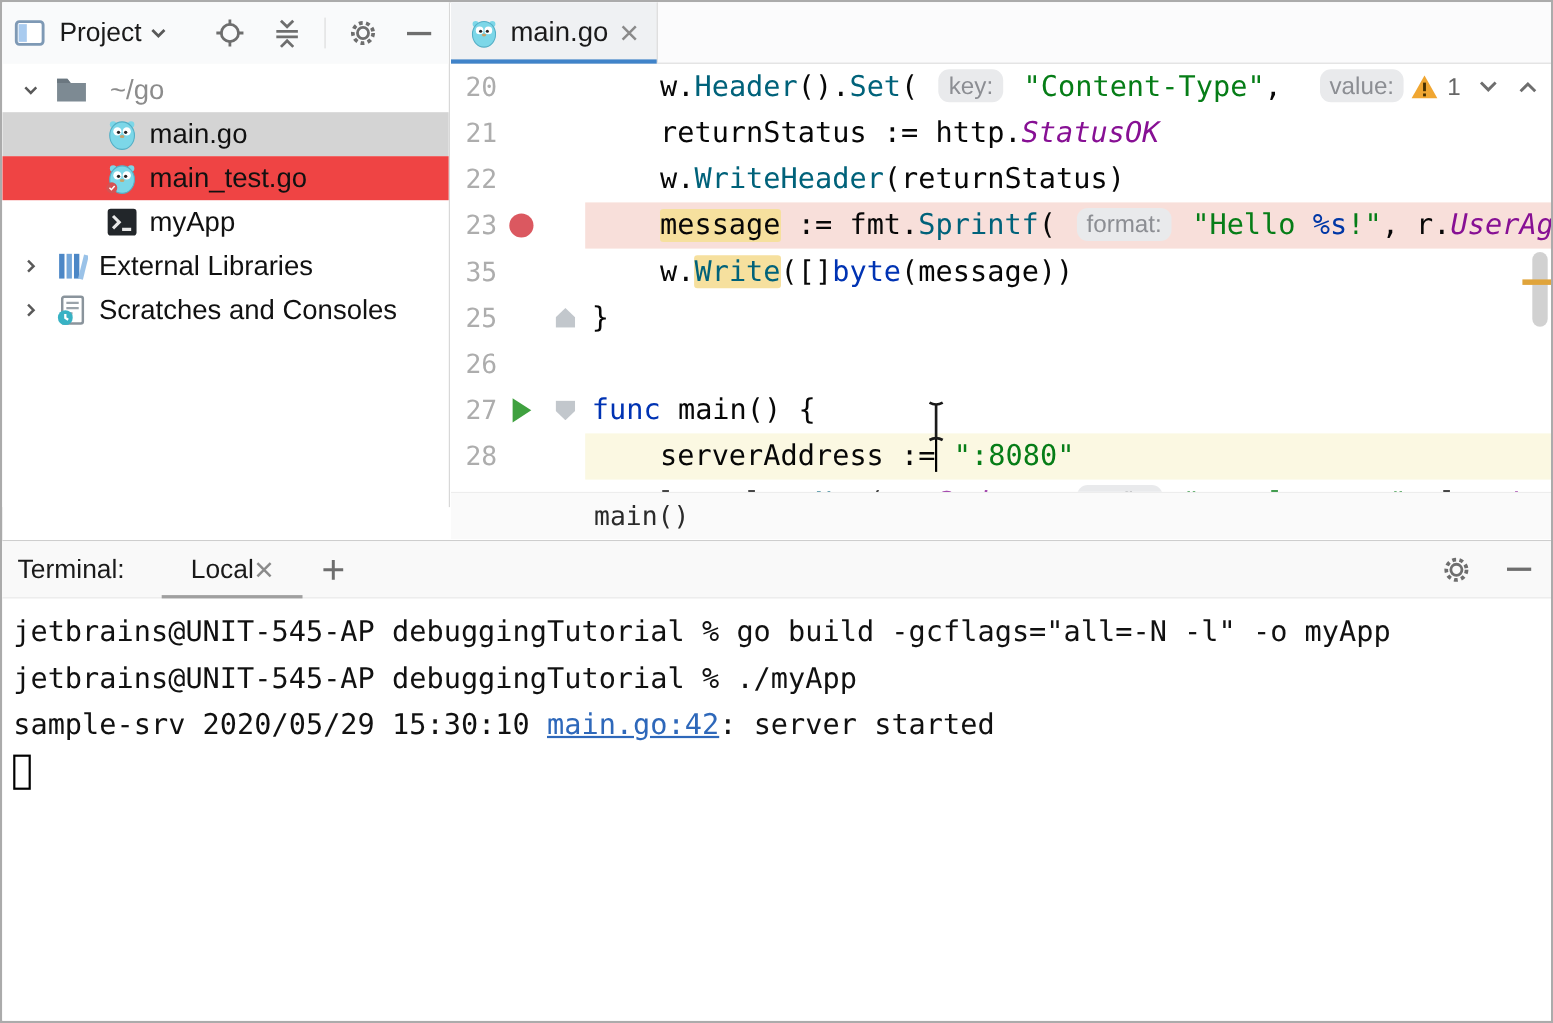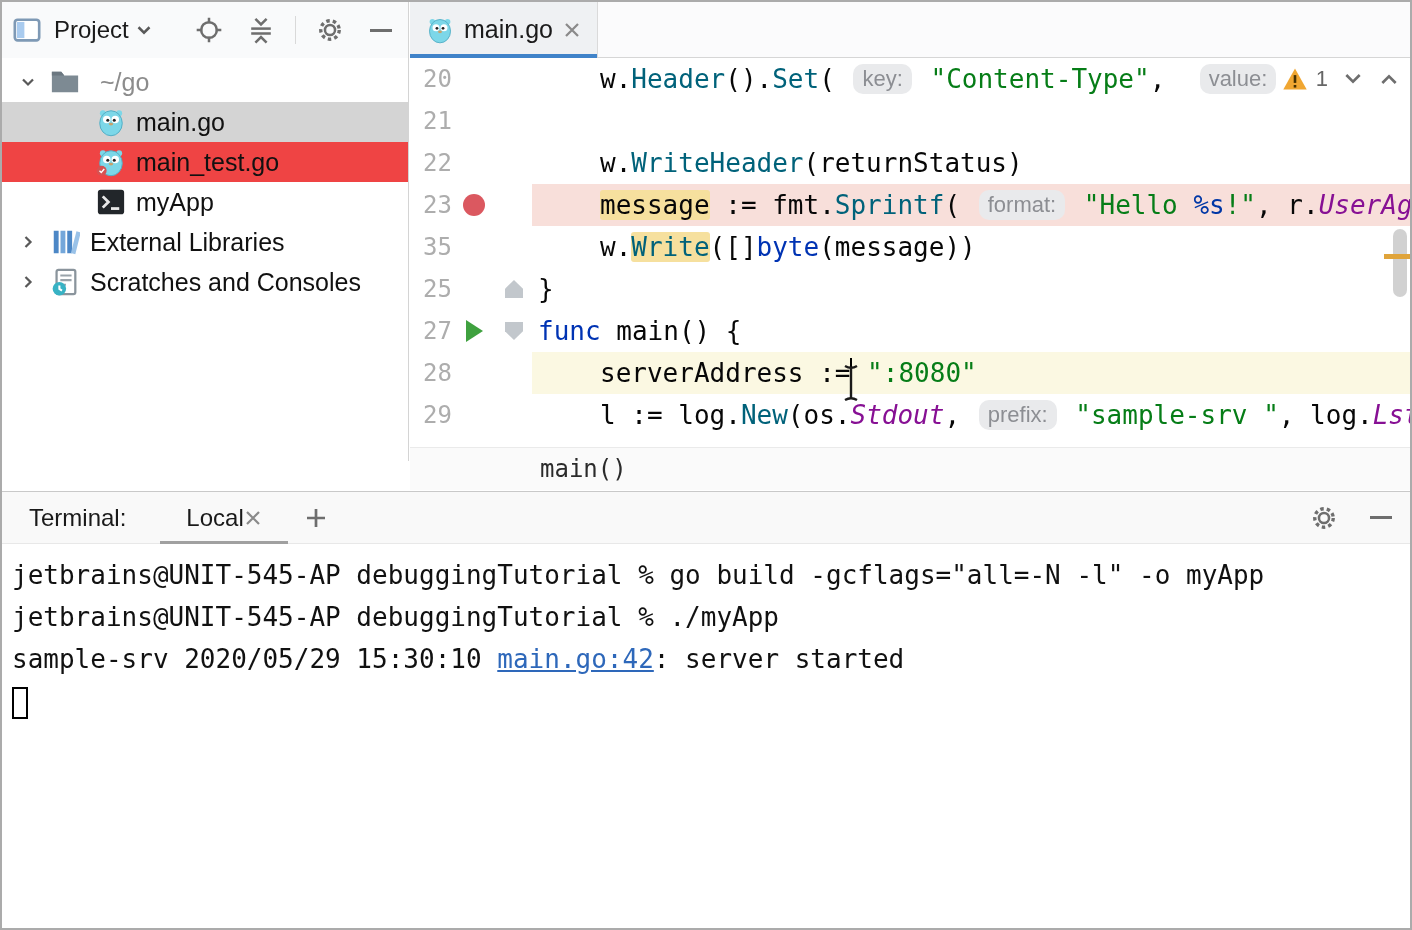--- a/index.html
+++ b/index.html
@@ -58,21 +58,21 @@
   .warn-count { font-size:22px; color:#666; margin-left:-6px; }
   .sb-thumb { position:absolute; right:3px; top:171px; width:14px; height:68px; background:rgba(0,0,0,0.18); border-radius:7px; }
   .sb-mark { position:absolute; right:0; top:196px; width:26px; height:5px; background:#E0A43B; }
   .ibeam { position:absolute; left:432px; top:306px; }
 
   .breadcrumbs { height:43px; flex:none; border-top:1px solid #EAEAEA; display:flex; align-items:center; padding-left:130px; font-family:"DejaVu Sans Mono",monospace; font-size:24px; color:#2B2B2B; background:#FAFAFA; }
 
   
   .terminal { position:absolute; left:0; top:489px; right:0; bottom:0; border-top:1px solid #C9C9C9; background:#fff; display:flex; flex-direction:column; }
   .term-header { height:52px; flex:none; position:relative; display:flex; align-items:center; background:#F9F9F9; border-bottom:1px solid #E8E8E8; }
-  .term-title { margin-left:27px; font-size:24px; color:#1A1A1A; }
+  .term-title { margin-left:14px; font-size:24px; color:#1A1A1A; }
   .term-tab { margin-left:34px; position:relative; height:100%; display:flex; align-items:center; gap:0; padding:0 26px; }
   .term-tab::after { content:""; position:absolute; left:0; right:0; bottom:-1px; height:3px; background:#A0A0A0; }
   .term-tab-label { font-size:24px; color:#1A1A1A; }
   .term-plus { margin-left:16px; }
   .term-actions { position:absolute; right:18px; top:0; height:100%; display:flex; align-items:center; gap:32px; }
   .term-body { flex:1; padding:10px 0 0 10px; font-family:"DejaVu Sans Mono",monospace; font-size:26px; line-height:42px; color:#111; white-space:pre; overflow:hidden; }
   .term-line { min-height:42px; }
   .term-link { color:#2E68BA; text-decoration:underline; }
   .term-cursor { display:inline-block; width:16px; height:32px; border:2px solid #000; vertical-align:middle; }
 </style>
@@ -238,25 +238,26 @@
           <svg width="18" height="18" viewBox="0 0 12 12">
               <path d="M2 2 L10 10 M10 2 L2 10" stroke="#8A8A8A" stroke-width="1.5"></path>
             </svg>
         </span>
       </div>
     </div>
 
     <div class="editor-body">
       <div>
           <div class="code-row"><div class="gutter"><span class="num">20</span><span class="gicon"></span><span class="gfold"></span></div><div class="code indent-1"><span class="tk-p">w.</span><span class="tk-f">Header</span><span class="tk-p">().</span><span class="tk-f">Set</span><span class="tk-p">( </span><span class="hint">key:</span><span class="tk-p"> </span><span class="tk-s">"Content-Type"</span><span class="tk-p">,  </span><span class="hint">value:</span></div></div>
-          <div class="code-row"><div class="gutter"><span class="num">21</span><span class="gicon"></span><span class="gfold"></span></div></div>
+          <div class="code-row"><div class="gutter"><span class="num">21</span><span class="gicon"></span><span class="gfold"></span></div><div class="code indent-1"><span class="tk-p">returnStatus := http.</span><span class="tk-c">StatusOK</span></div></div>
           <div class="code-row"><div class="gutter"><span class="num">22</span><span class="gicon"></span><span class="gfold"></span></div><div class="code indent-1"><span class="tk-p">w.</span><span class="tk-f">WriteHeader</span><span class="tk-p">(returnStatus)</span></div></div>
           <div class="code-row"><div class="gutter"><span class="num">23</span><span class="gicon"><span class="bp"></span></span><span class="gfold"></span></div><div class="code indent-1 bg-breakpoint"><span class="tk-p tk-hl">message</span><span class="tk-p"> := fmt.</span><span class="tk-f">Sprintf</span><span class="tk-p">( </span><span class="hint">format:</span><span class="tk-p"> </span><span class="tk-s">"Hello </span><span class="tk-m">%s</span><span class="tk-s">!"</span><span class="tk-p">, r.</span><span class="tk-c">UserAgent()</span></div></div>
           <div class="code-row"><div class="gutter"><span class="num">35</span><span class="gicon"></span><span class="gfold"></span></div><div class="code indent-1"><span class="tk-p">w.</span><span class="tk-f tk-hl">Write</span><span class="tk-p">([]</span><span class="tk-k">byte</span><span class="tk-p">(message))</span></div></div>
           <div class="code-row"><div class="gutter"><span class="num">25</span><span class="gicon"></span><span class="gfold"><span class="fold-end"></span></span></div><div class="code indent-0"><span class="tk-p">}</span></div></div>
+          <div class="code-row"><div class="gutter"><span class="num">26</span><span class="gicon"></span><span class="gfold"></span></div><div class="code indent-0"></div></div>
           <div class="code-row"><div class="gutter"><span class="num">27</span><span class="gicon"><span class="run"></span></span><span class="gfold"><span class="fold-start"></span></span></div><div class="code indent-0"><span class="tk-k">func </span><span class="tk-p">main</span><span class="tk-p">() {</span></div></div>
           <div class="code-row"><div class="gutter"><span class="num">28</span><span class="gicon"></span><span class="gfold"></span></div><div class="code indent-1 bg-caret"><span class="tk-p">serverAddress :=</span><span class="caret-bar"></span><span class="tk-p"> </span><span class="tk-s">":8080"</span></div></div>
           <div class="code-row"><div class="gutter"><span class="num">29</span><span class="gicon"></span><span class="gfold"></span></div><div class="code indent-1"><span class="tk-p">l := log.</span><span class="tk-f">New</span><span class="tk-p">(os.</span><span class="tk-c">Stdout</span><span class="tk-p">, </span><span class="hint">prefix:</span><span class="tk-p"> </span><span class="tk-s">"sample-srv "</span><span class="tk-p">, log.</span><span class="tk-c">LstdFlags</span></div></div>
         </div>
 
       <div class="inspect-widget">
         <span class="icon-btn">
           <svg width="26" height="24" viewBox="0 0 20 18">
               <path d="M10 1 L19 17 H1 Z" fill="#F0A631"></path>
               <rect x="9" y="6" width="2" height="6" fill="#453000"></rect>

